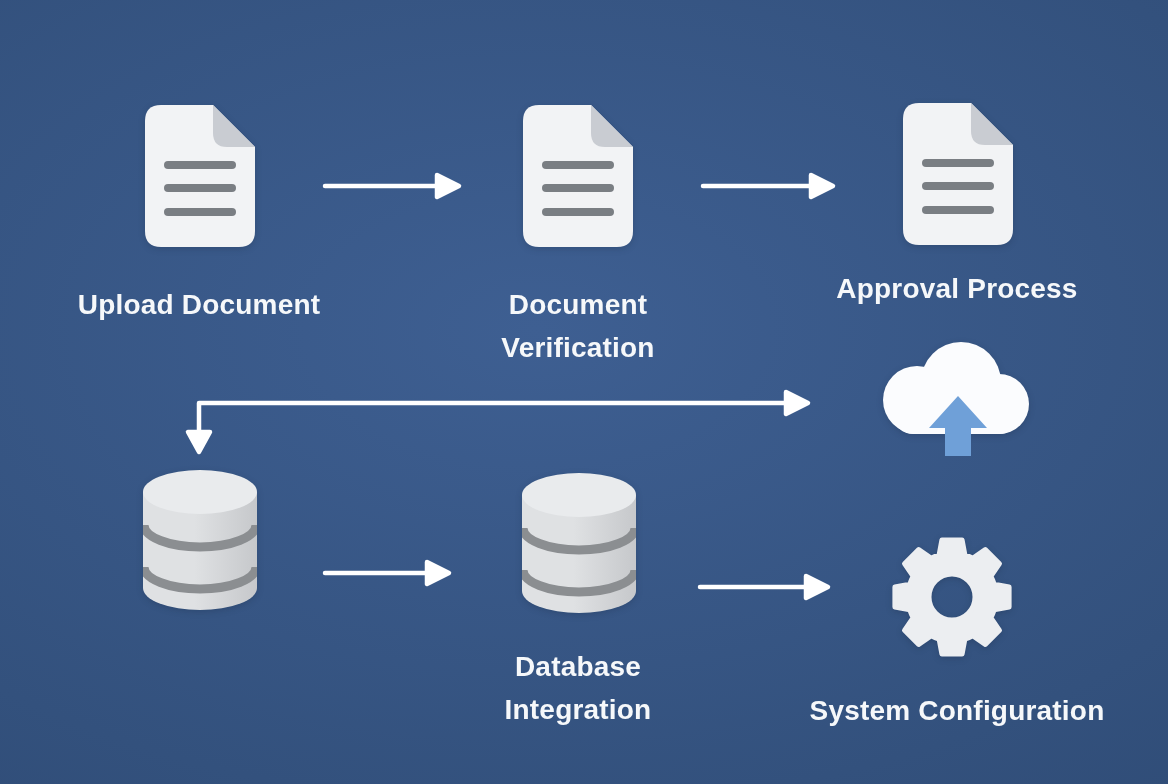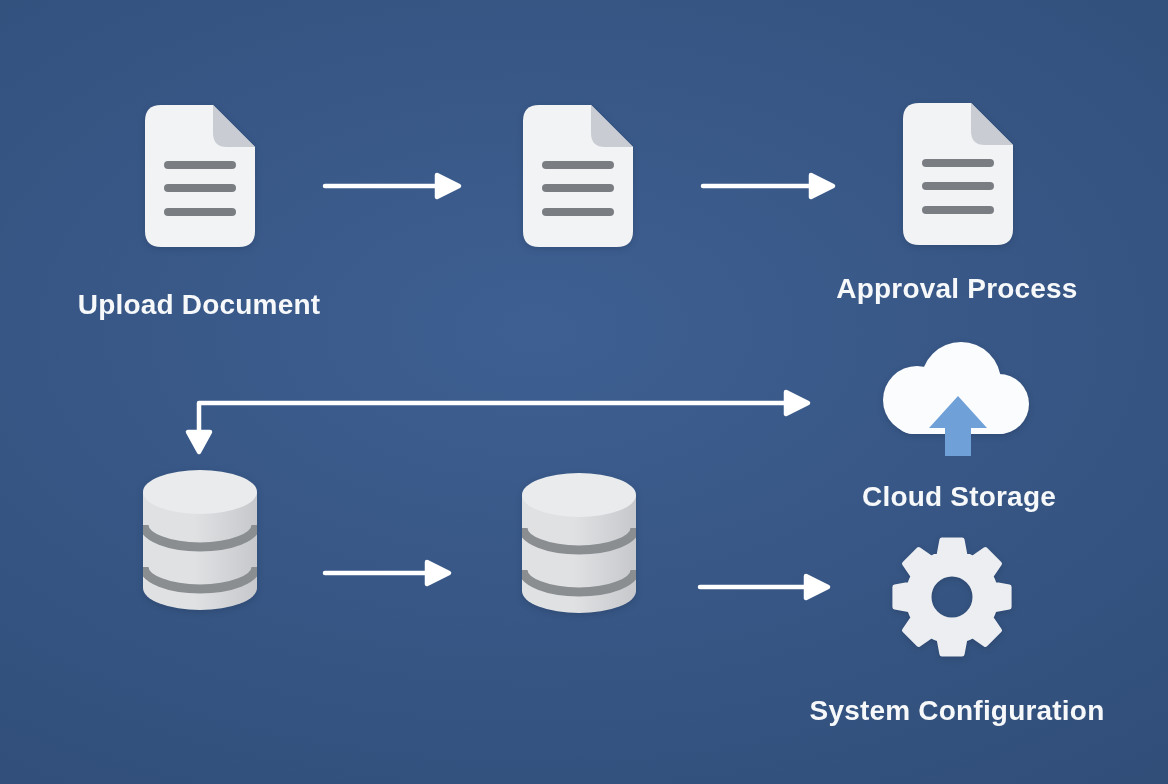--- a/index.html
+++ b/index.html
@@ -130,17 +130,18 @@
              A44 44 0 0 1 103.8 85.7 L112.5 98.3 L98.3 112.5 L85.7 103.8
              A44 44 0 0 1 77.9 107.1 L75.1 122.1 L54.9 122.1 L52.1 107.1
              A44 44 0 0 1 44.3 103.8 L31.7 112.5 L17.5 98.3 L26.2 85.7
              A44 44 0 0 1 22.9 77.9 L7.9 75.1 L7.9 54.9 L22.9 52.1
              A44 44 0 0 1 26.2 44.3 L17.5 31.7 L31.7 17.5 L44.3 26.2
              A44 44 0 0 1 52.1 22.9 Z
              M88 65 A23 23 0 1 0 42 65 A23 23 0 1 0 88 65 Z"></path>
   </svg>
 
   <div class="node-label" style="left:-1px;top:283px;width:400px">Upload Document</div>
+  <div class="node-label" style="left:438px;top:283px;width:280px">Document Verification</div>
   <div class="node-label" style="left:757px;top:267px;width:400px">Approval Process</div>
-  <div class="node-label" style="left:759px;top:475px;width:400px">Cloud Storage</div>
+  <div class="node-label" style="left:438px;top:645px;width:280px">Database Integration</div>
   <div class="node-label" style="left:742px;top:689px;width:430px">System Configuration</div>
 
 </div>
 
 </body></html>

